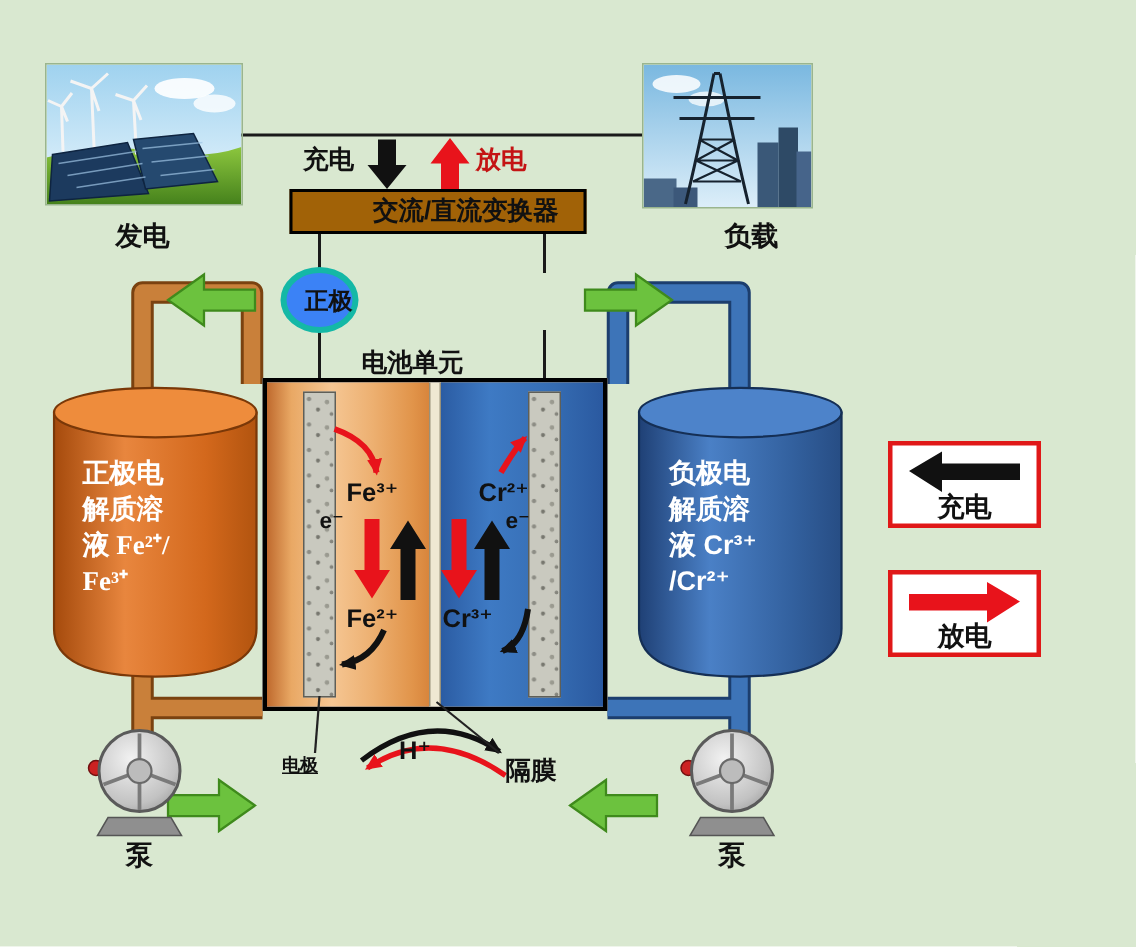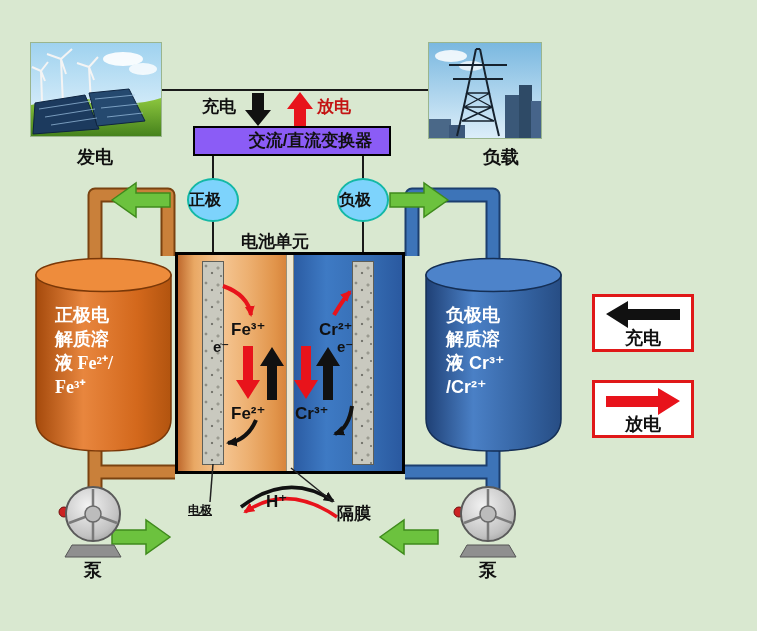--- a/index.html
+++ b/index.html
@@ -6,27 +6,27 @@
   #canvas{
     position:relative;width:757px;height:631px;overflow:hidden;
     background:#d9e8d0;
     font-family:"Liberation Sans","DejaVu Sans",sans-serif;
   }
   svg.layer{position:absolute;left:0;top:0;}
   .lbl{position:absolute;font-weight:bold;color:#111;white-space:nowrap;}
   .photo{position:absolute;overflow:hidden;border:1px solid #9ab58e;}
   #converter{
     position:absolute;left:193px;top:126px;width:198px;height:30px;
-    box-sizing:border-box;border:2px solid #000;background:#8b5cf6;
+    box-sizing:border-box;border:2px solid #000;background:#a16207;
     text-align:center;line-height:26px;font-size:17px;font-weight:bold;color:#111;padding-left:37px;
   }
   .terminal{
     position:absolute;width:52px;height:44px;border-radius:50%;
-    box-sizing:border-box;border:2px solid #14b8a6;background:#7dd3fc;
-    text-align:left;line-height:40px;font-size:16px;font-weight:bold;color:#111;
+    box-sizing:border-box;border:4px solid #14b8a6;background:#3b82f6;
+    text-align:right;line-height:40px;font-size:16px;font-weight:bold;color:#111;
   }
   #terminal-pos{left:187px;top:178px;}
   #terminal-neg{left:337px;top:178px;}
   #cell{
     position:absolute;left:175px;top:252px;width:230px;height:222px;
     box-sizing:border-box;border:3px solid #000;background:#fff;
   }
   .cell-half{position:absolute;top:0;height:216px;}
   #cell-left{left:0;width:108px;background:linear-gradient(90deg,#bf6a2e 0%,#e9a864 15%,#f5c693 40%,#edb071 65%,#e1944a 90%,#d8853c 100%);}
   #membrane{position:absolute;left:108px;top:0;width:8px;height:216px;box-sizing:border-box;background:#efe8d2;border-left:1px solid #99917a;border-right:1px solid #99917a;}
@@ -139,21 +139,20 @@
         <path d="M28 93 C38 52 44 20 47 6"></path>
         <path d="M70 93 C60 52 54 20 51 6"></path>
         <path d="M20 22 L78 22 M24 36 L74 36 M47 6 L51 6"></path>
         <path d="M33 78 L65 78 M35 64 L63 64 M33 78 L63 64 M65 78 L35 64 M37 50 L61 50 M35 64 L61 50 M63 64 L37 50" stroke-width="1.4"></path>
       </g>
     </svg>
   </div>
 
   <div id="converter">交流/直流变换器</div>
   <div class="terminal" id="terminal-pos">正极</div>
-  <div class="terminal" id="terminal-neg">负极</div>
 
   <div id="cell">
     <div class="cell-half" id="cell-left"></div>
     <div id="membrane"></div>
     <div class="cell-half" id="cell-right"></div>
     <div class="electrode" id="electrode-left"></div>
     <div class="electrode" id="electrode-right"></div>
   </div>
 
   <div class="tank" style="left:35px;top:257px;width:137px;height:196px;">

